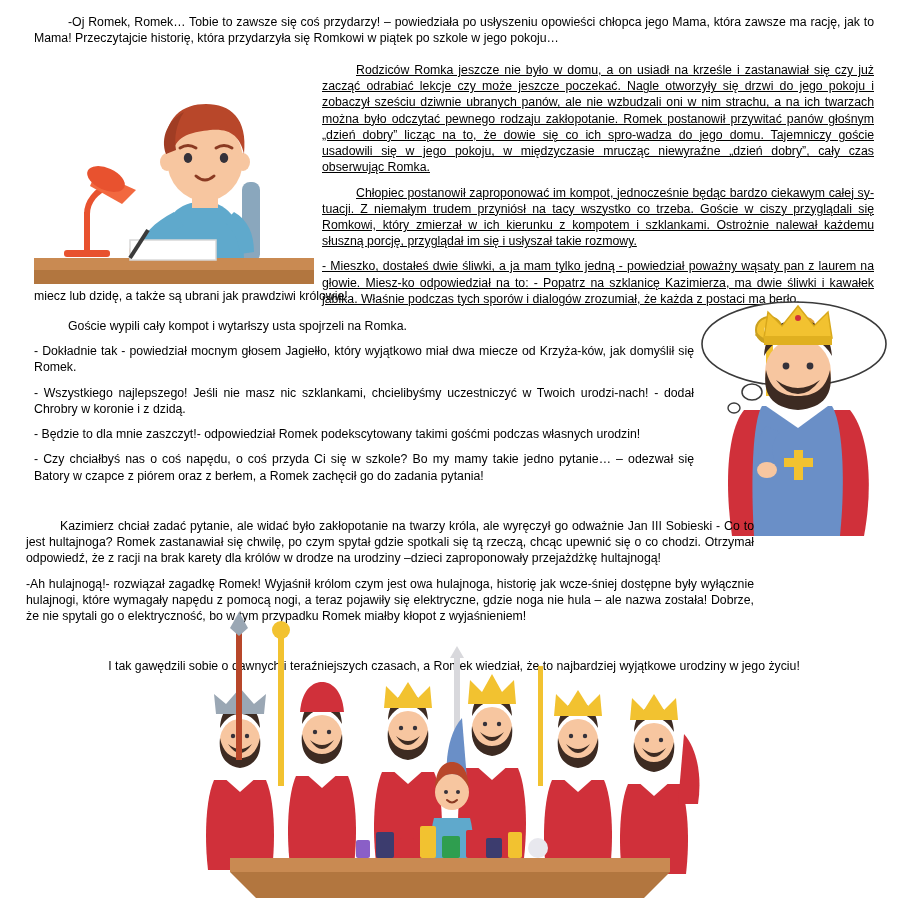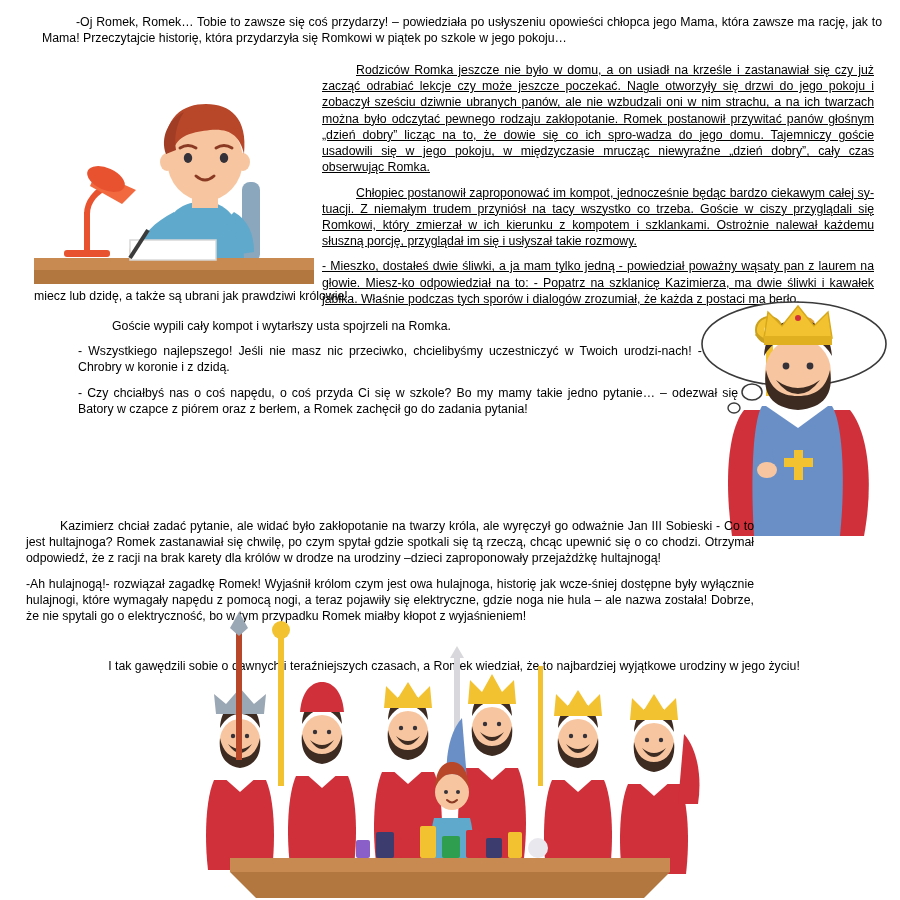--- a/index.html
+++ b/index.html
@@ -24,21 +24,21 @@
     margin: 0 0 9px 0;
     font-size: 12.3px;
     line-height: 1.32;
     text-align: justify;
   }
   .indent { text-indent: 34px; }
 
   
   .intro {
     position: absolute;
-    left: 42px;
+    left: 34px;
     top: 14px;
     width: 840px;
   }
 
   
   .boy-illo {
     position: absolute;
     left: 34px;
     top: 62px;
     width: 280px;
@@ -61,21 +61,20 @@
     top: 288px;
     width: 840px;
   }
 
   
   .col-mid {
     position: absolute;
     left: 34px;
     top: 318px;
     width: 660px;
-    margin-left: 44px;
   }
 
   
   .full-2 {
     position: absolute;
     left: 26px;
     top: 518px;
     width: 728px;
   }
   .closing {
@@ -173,21 +172,23 @@
     <p class="indent">Chłopiec postanowił zaproponować im kompot, jednocześnie będąc bardzo ciekawym całej sy-tuacji. Z niemałym trudem przyniósł na tacy wszystko co trzeba. Goście w ciszy przyglądali się Romkowi, który zmierzał w ich kierunku z kompotem i szklankami. Ostrożnie nalewał każdemu słuszną porcję, przyglądał im się i usłyszał takie rozmowy.</p>
     <p>- Mieszko, dostałeś dwie śliwki, a ja mam tylko jedną - powiedział poważny wąsaty pan z laurem na głowie. Miesz-ko odpowiedział na to: - Popatrz na szklanicę Kazimierza, ma dwie śliwki i kawałek jabłka.  Właśnie podczas tych sporów i dialogów zrozumiał, że każda z postaci ma berło,</p>
   </div>
 
   <div class="full-1">
     <p>miecz lub dzidę, a także są ubrani jak prawdziwi królowie!</p>
   </div>
 
   <div class="col-mid">
     <p class="indent">Goście wypili cały kompot i wytarłszy usta spojrzeli na Romka.</p>
-    <p>- Wszystkiego najlepszego! Jeśli nie masz nic przeciwko, chcielibyśmy uczestniczyć w Twoich urodzi-nach! - dodał Chrobry w koronie i z dzidą.</p>
+    <p>- Dokładnie tak - powiedział mocnym głosem Jagiełło, który wyjątkowo miał dwa miecze od Krzyża-ków, jak domyślił się Romek.</p>
+    <p>- Wszystkiego najlepszego! Jeśli nie masz nic szklankami, chcielibyśmy uczestniczyć w Twoich urodzi-nach! - dodał Chrobry w koronie i z dzidą.</p>
+    <p>- Będzie to dla mnie zaszczyt!- odpowiedział Romek podekscytowany takimi gośćmi podczas własnych urodzin!</p>
     <p>- Czy chciałbyś nas o coś napędu, o coś przyda Ci się w szkole? Bo my mamy takie jedno pytanie… – odezwał się Batory w czapce z piórem oraz z berłem, a Romek zachęcił go do zadania pytania!</p>
   </div>
 
   <div style="position:absolute;left:690px;top:296px;width:200px;height:120px;">
     <svg viewBox="0 0 200 120" width="200" height="120">
       <ellipse cx="104" cy="48" rx="92" ry="42" fill="#ffffff" stroke="#3a3a3a" stroke-width="1.6"></ellipse>
       <ellipse cx="62" cy="96" rx="10" ry="8" fill="#ffffff" stroke="#3a3a3a" stroke-width="1.5"></ellipse>
       <ellipse cx="44" cy="112" rx="6" ry="5" fill="#ffffff" stroke="#3a3a3a" stroke-width="1.4"></ellipse>
 
       <g>

